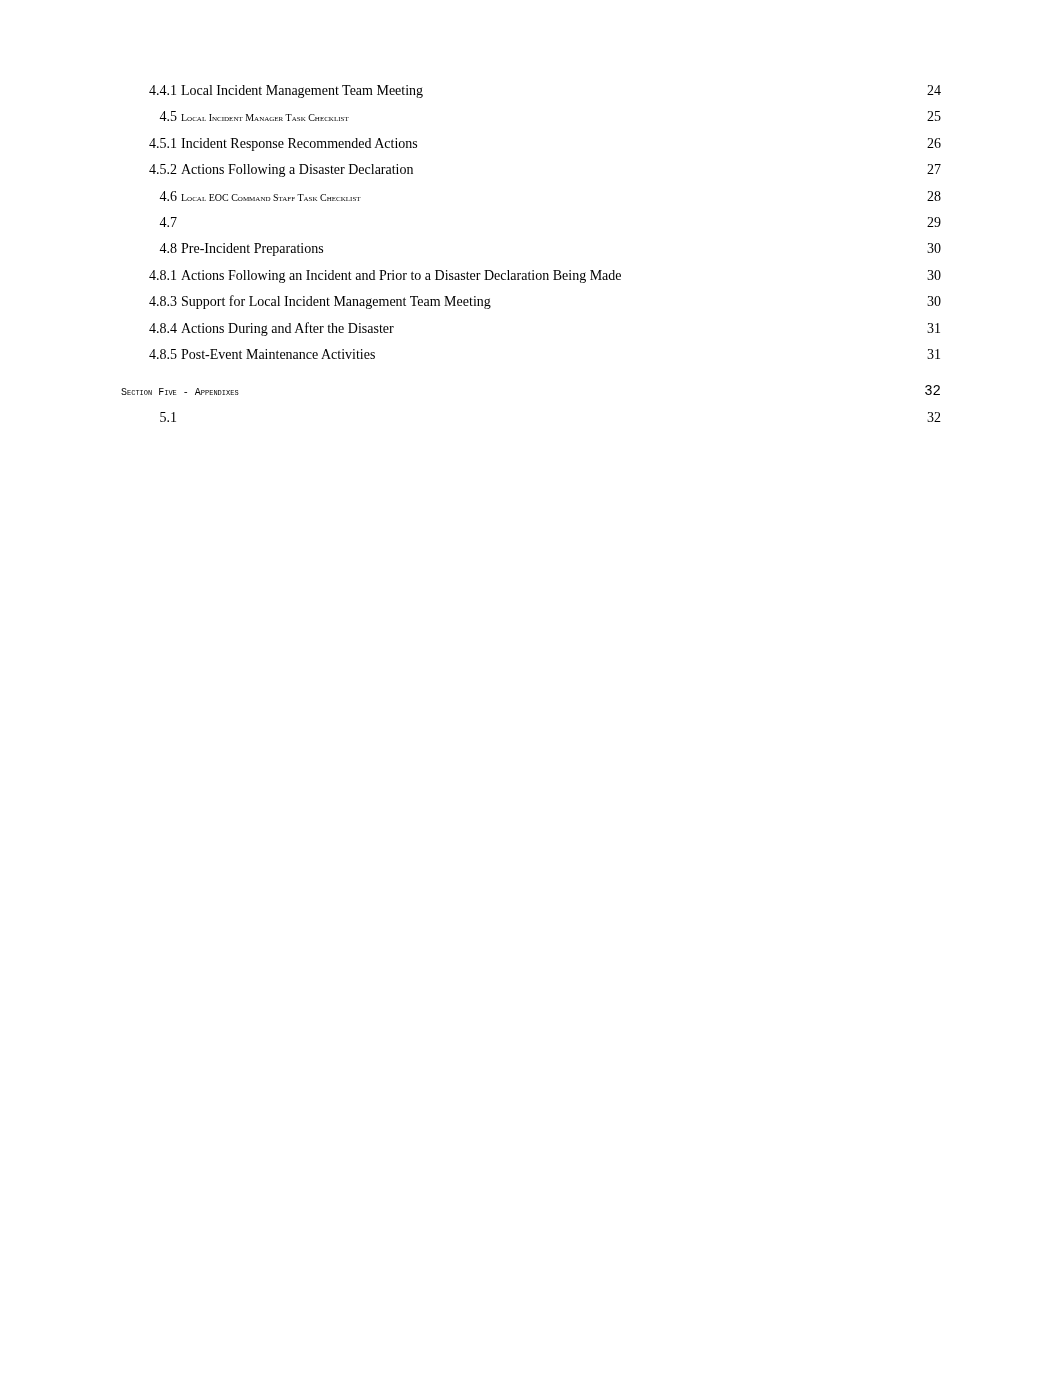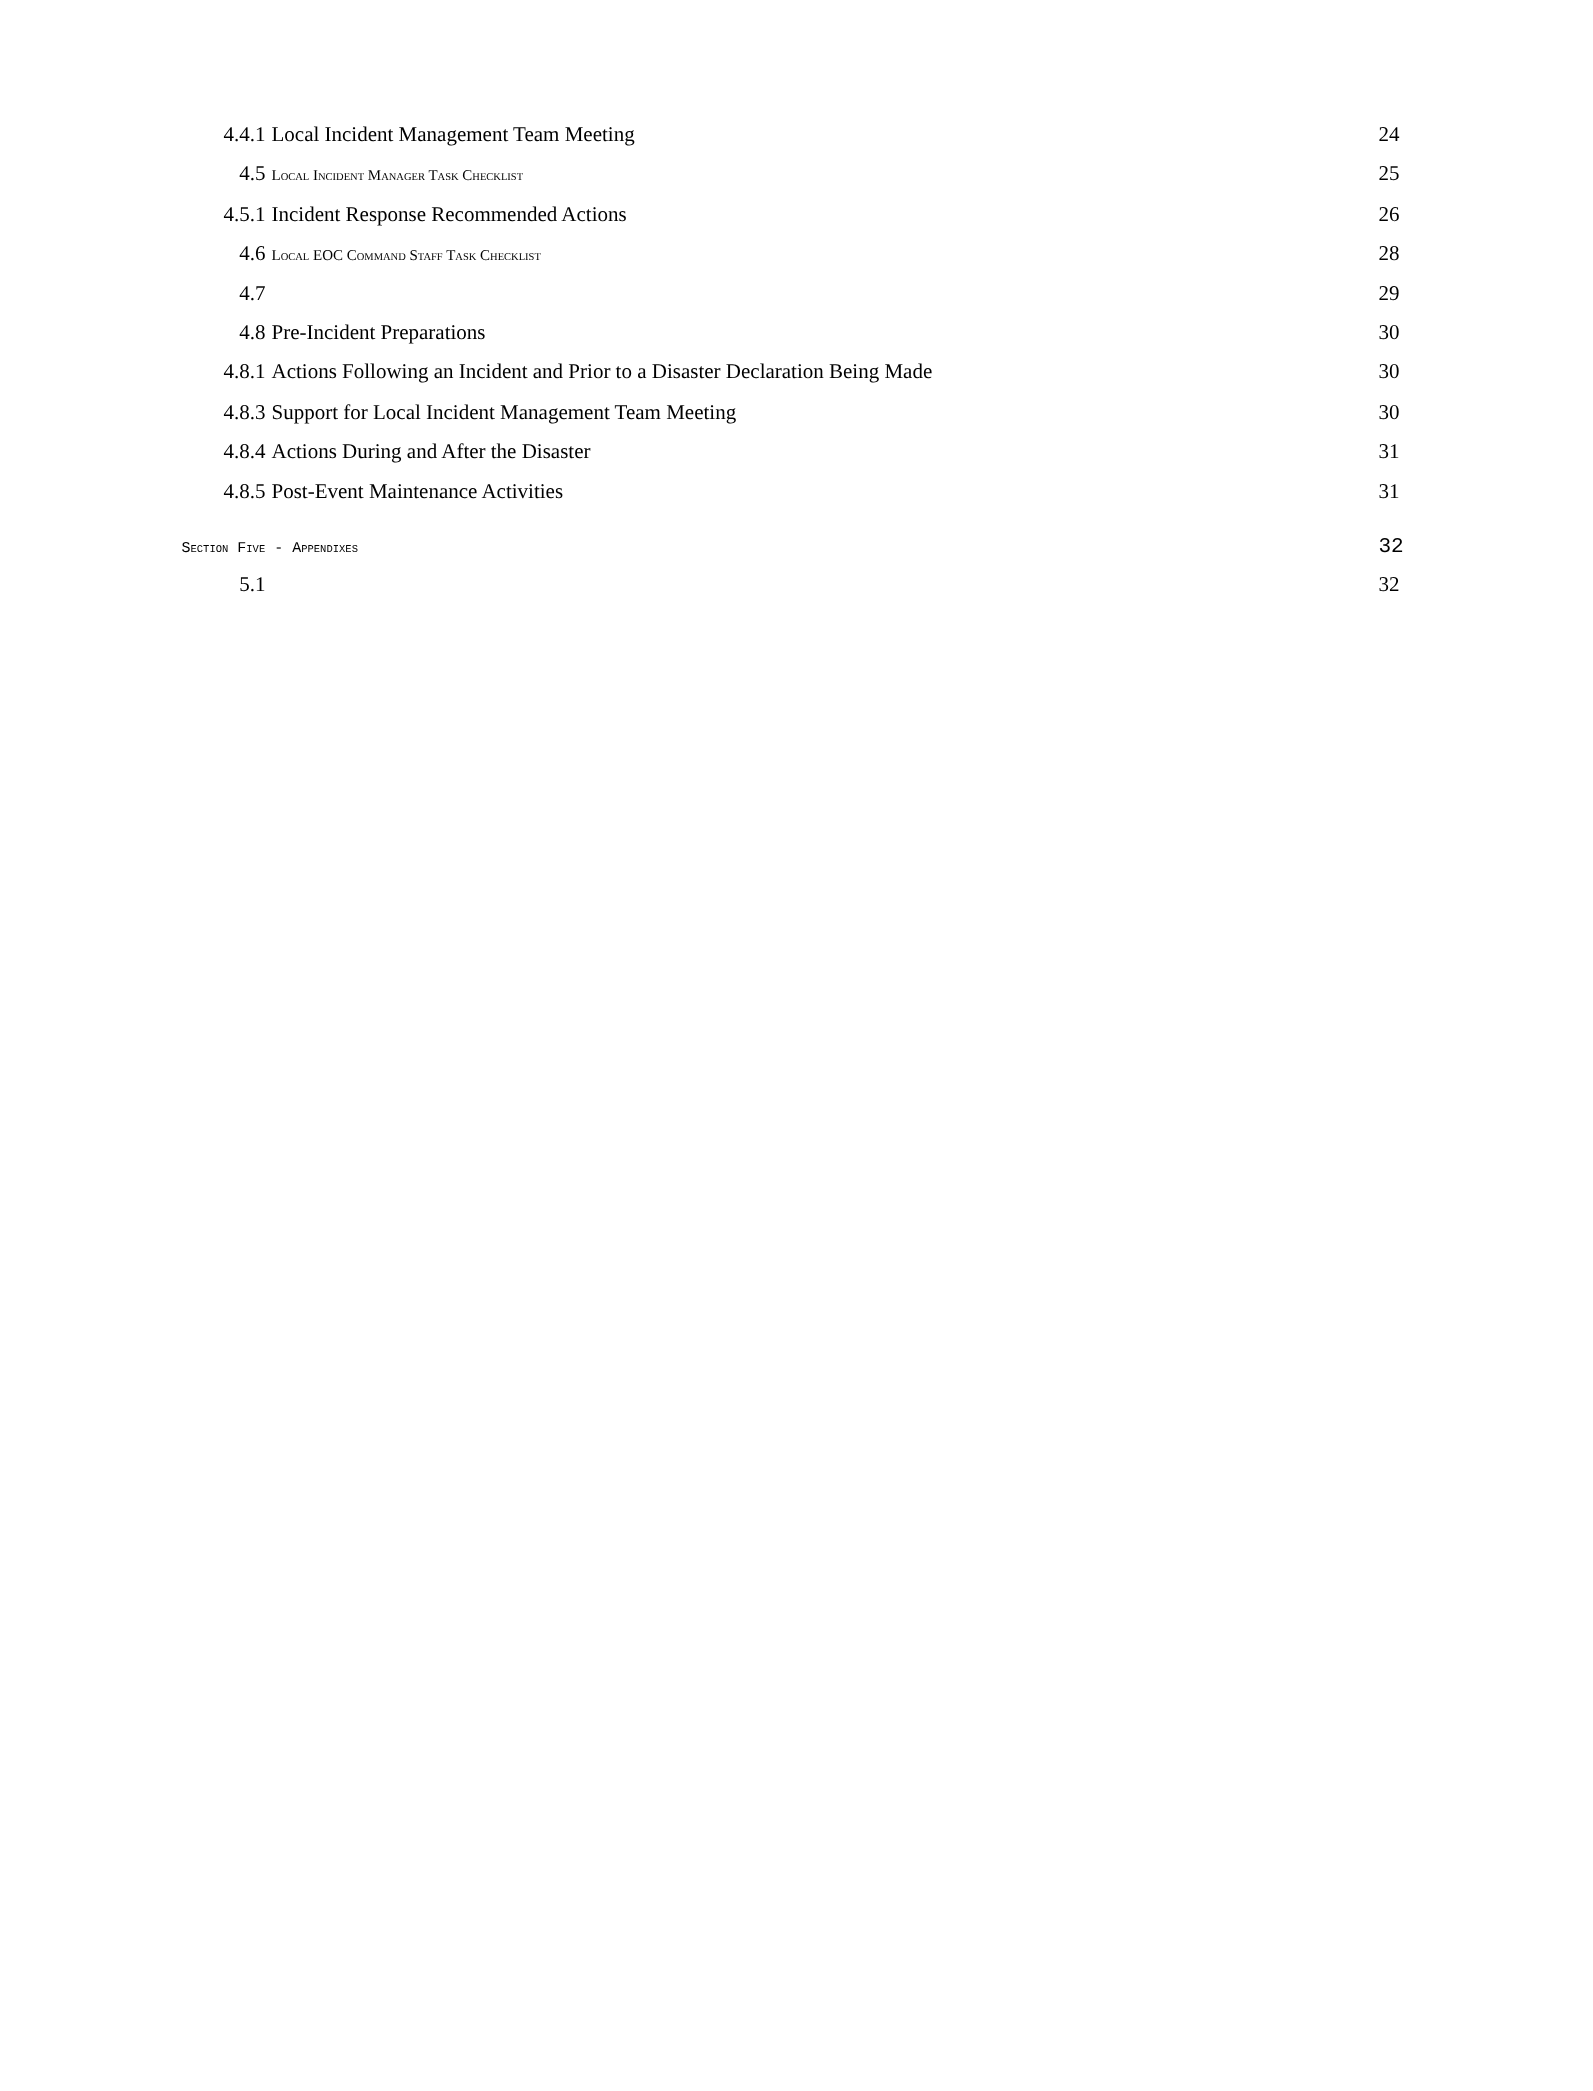--- a/index.html
+++ b/index.html
@@ -51,21 +51,21 @@
       flex: 1;
     }
 
     .toc-label-small-caps {
       font-variant: small-caps;
       font-size: 10px;
     }
 
     .toc-page {
       min-width: 30px;
-      text-align: left;
+      text-align: right;
       padding-left: 8px;
       flex-shrink: 0;
     }
 
     .level-1 {
       margin-left: 0px;
     }
 
     .level-2 {
       margin-left: 0px;
@@ -98,20 +98,27 @@
   </div>
 
   <div class="toc-entry level-2">
     <div class="toc-left">
       <span class="toc-number">4.5.1</span>
       <span class="toc-label">Incident Response Recommended Actions</span>
     </div>
     <span class="toc-page">26</span>
   </div>
 
+  <div class="toc-entry level-2">
+    <div class="toc-left">
+      <span class="toc-number">4.5.2</span>
+      <span class="toc-label">Actions Following a Disaster Declaration</span>
+    </div>
+    <span class="toc-page">27</span>
+  </div>
 
   <div class="toc-entry level-1">
     <div class="toc-left">
       <span class="toc-number">4.6</span>
       <span class="toc-label toc-label-small-caps">Local EOC Command Staff Task Checklist</span>
     </div>
     <span class="toc-page">28</span>
   </div>
 
   <div class="toc-entry level-1">

